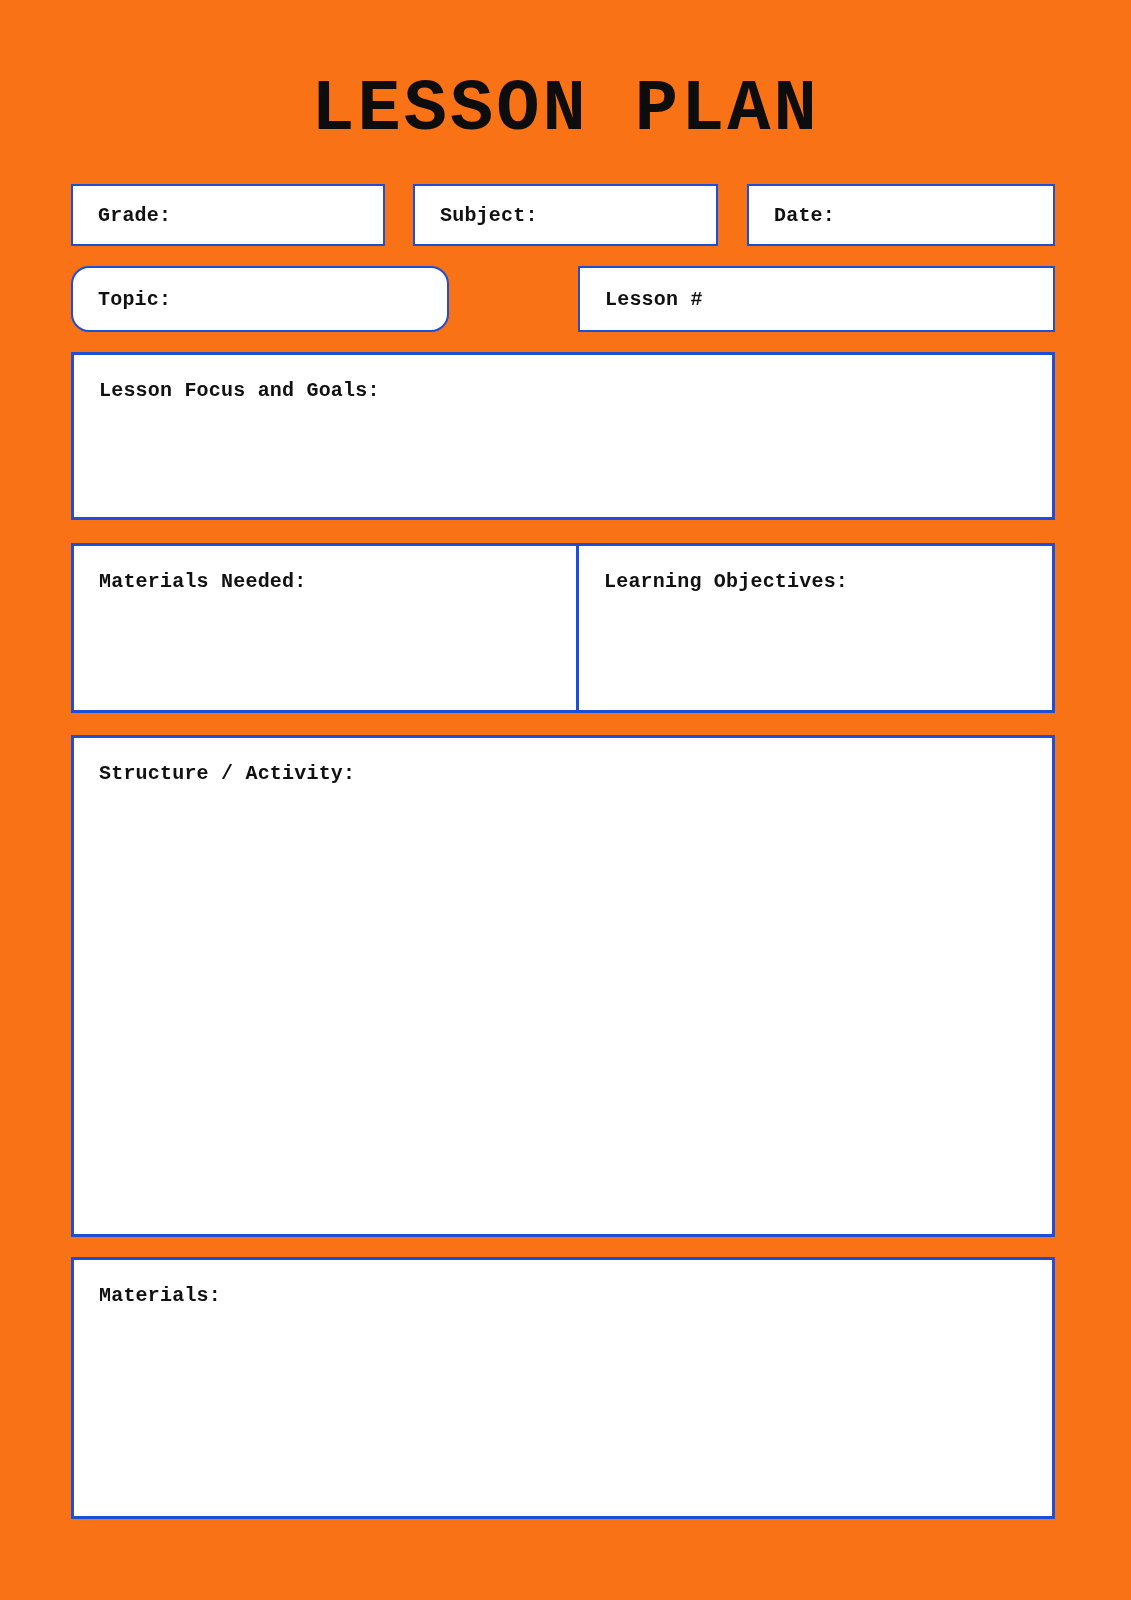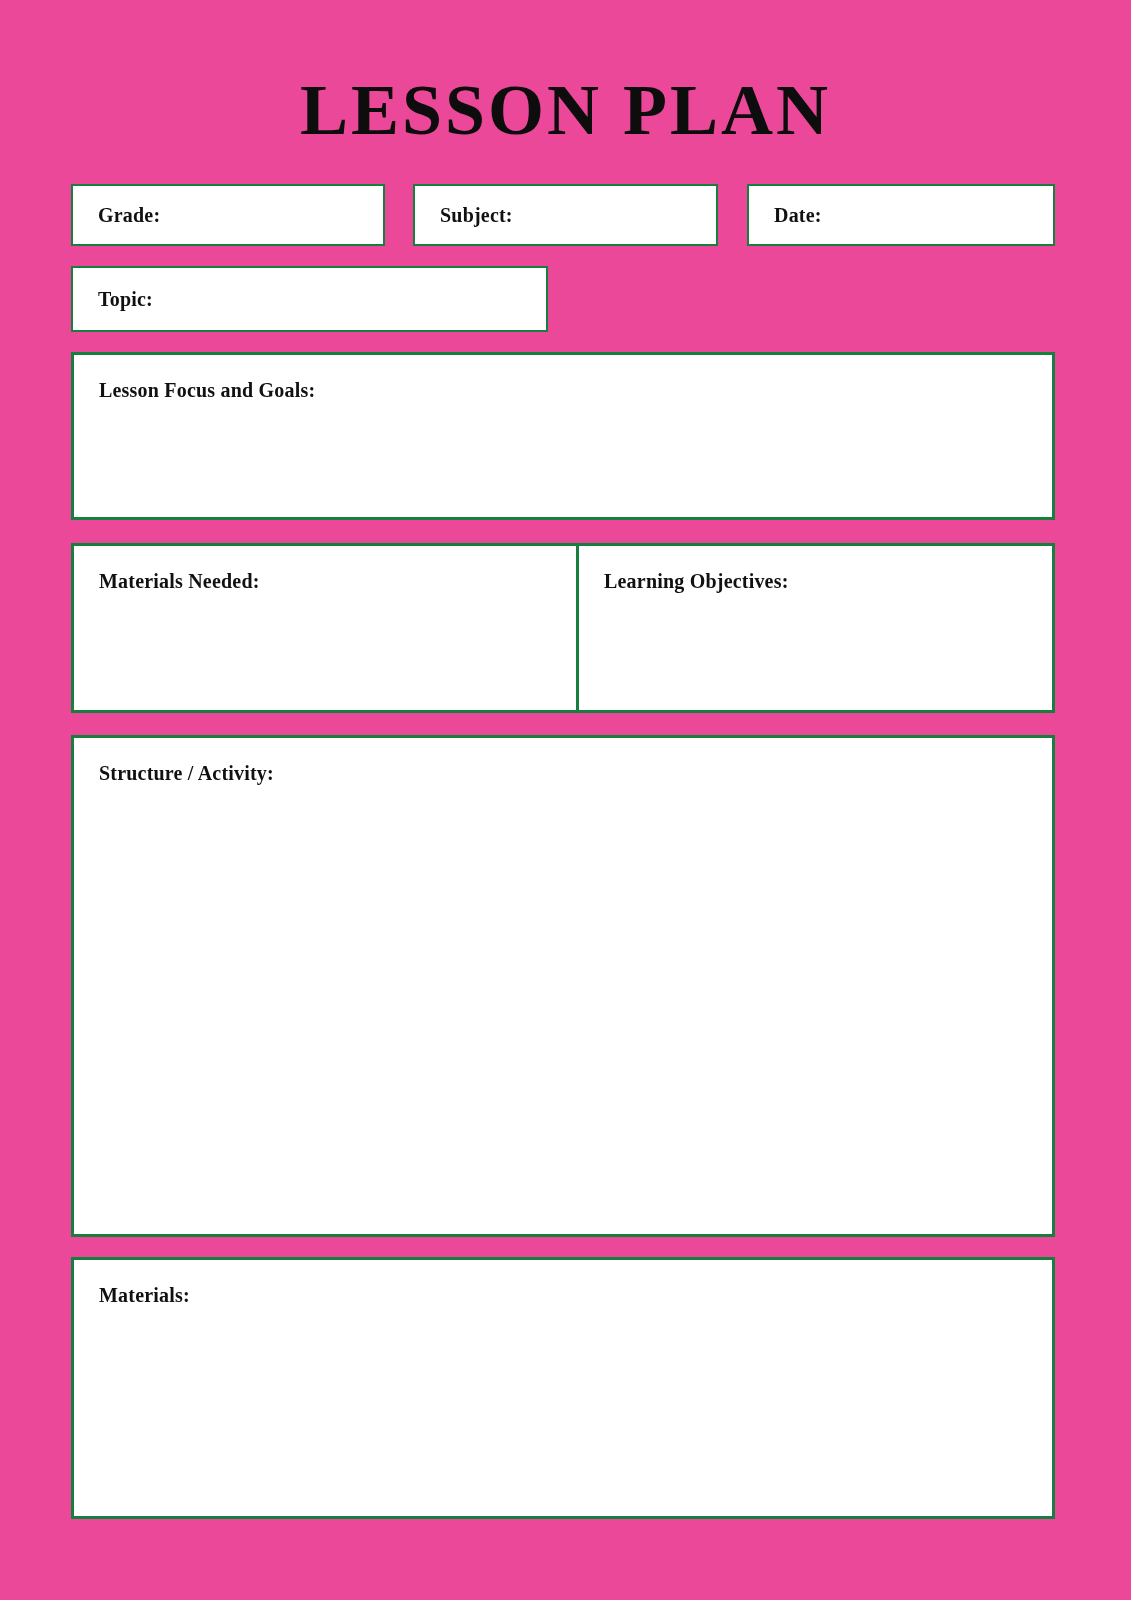--- a/index.html
+++ b/index.html
@@ -4,43 +4,43 @@
 <style>
   html, body {
     margin: 0;
     padding: 0;
     background: #ffffff;
   }
   .page {
     position: relative;
     width: 1131px;
     height: 1600px;
-    background: #ec4899;
-    font-family: Liberation Serif, serif;
+    background: #f97316;
+    font-family: Liberation Mono, monospace;
     color: #111111;
     overflow: hidden;
   }
   .page-title {
     position: absolute;
     top: 68px;
     left: 0;
     width: 100%;
     text-align: center;
     font-size: 72px;
     line-height: 84px;
     font-weight: 900;
     letter-spacing: 3px;
     color: #0d0d0d;
     white-space: nowrap;
   }
   .field {
     position: absolute;
     box-sizing: border-box;
     background: #ffffff;
-    border: 2px solid #15803d;
+    border: 2px solid #1d4ed8;
     display: flex;
   }
   .field.small {
     align-items: center;
     padding-left: 25px;
   }
   .field.large {
     border-width: 3px;
     flex-direction: column;
     align-items: flex-start;
@@ -77,25 +77,29 @@
   <div class="field small" style="left:413px; top:184px; width:305px; height:62px;">
     <span class="field-label">Subject:</span>
     <span class="field-value"></span>
   </div>
 
   <div class="field small" style="left:747px; top:184px; width:308px; height:62px;">
     <span class="field-label">Date:</span>
     <span class="field-value"></span>
   </div>
 
-  <div class="field small" style="left:71px; top:266px; width:477px; height:66px;">
+  <div class="field small" style="left:71px; top:266px; width:378px; height:66px;border-radius:18px;">
     <span class="field-label">Topic:</span>
     <span class="field-value"></span>
   </div>
 
+  <div class="field small" style="left:578px; top:266px; width:477px; height:66px;">
+    <span class="field-label">Lesson #</span>
+    <span class="field-value"></span>
+  </div>
 
   <div class="field large" style="left:71px; top:352px; width:984px; height:168px;">
     <span class="field-label">Lesson Focus and Goals:</span>
     <span class="field-value"></span>
   </div>
 
   <div class="field large" style="left:71px; top:543px; width:557px; height:170px;">
     <span class="field-label">Materials Needed:</span>
     <span class="field-value"></span>
   </div>

